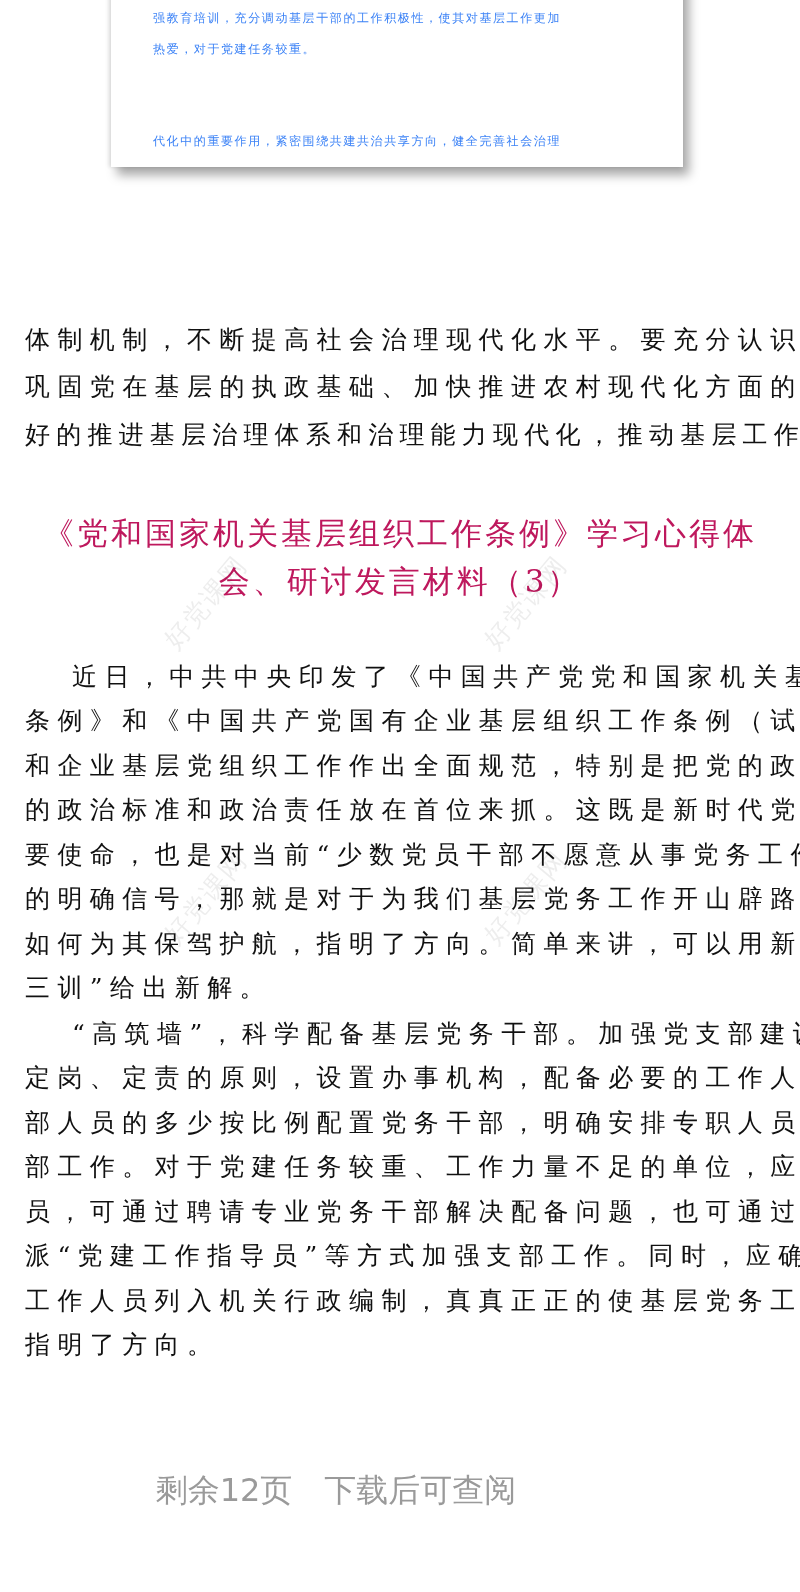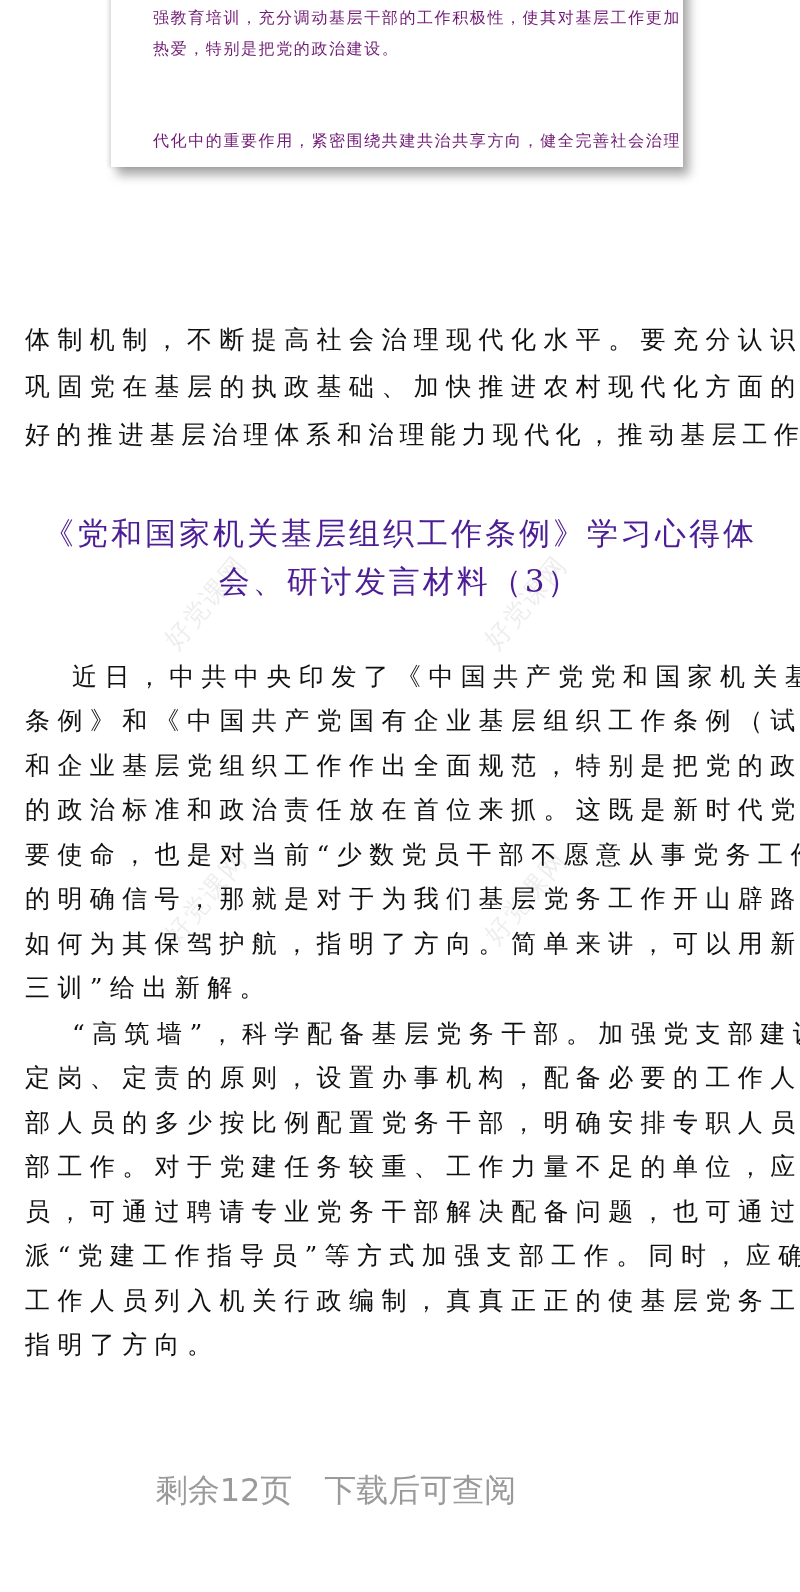--- a/index.html
+++ b/index.html
@@ -21,25 +21,25 @@
     top: -20px;
     width: 572px;
     height: 187px;
     background: #ffffff;
     box-shadow: 6px 8px 10px rgba(0,0,0,0.35), -2px 0 4px rgba(0,0,0,0.12);
   }
   .card-line {
     position: absolute;
     left: 42px;
     width: 490px;
-    font-size: 16px;
+    font-size: 12px;
     line-height: 18px;
     white-space: nowrap;
     letter-spacing: 1.6px;
-    color: #701a75;
+    color: #3b82f6;
     font-family: Liberation Serif, serif;
   }
   .body-line {
     position: absolute;
     left: 25px;
     width: 740px;
     font-size: 25px;
     line-height: 30px;
     white-space: nowrap;
     letter-spacing: 7.4px;
@@ -48,21 +48,21 @@
   .body-line.indent { left: 72px; }
   .title-line {
     position: absolute;
     left: 0;
     width: 800px;
     text-align: center;
     font-size: 31px;
     line-height: 40px;
     white-space: nowrap;
     letter-spacing: 3px;
-    color: #4c1d95;
+    color: #be185d;
   }
   .watermark {
     position: absolute;
     font-family: "DejaVu Sans", "Liberation Sans", sans-serif;
     font-size: 26px;
     color: rgba(0,0,0,0.07);
     transform: rotate(-50deg);
     white-space: nowrap;
     letter-spacing: 2px;
     pointer-events: none;
@@ -78,21 +78,21 @@
     line-height: 40px;
     color: #9a9a9a;
     white-space: pre;
   }
 </style>
 </head>
 <body>
 
 <div class="card">
   <div class="card-line" style="top:29px;">强教育培训，充分调动基层干部的工作积极性，使其对基层工作更加</div>
-  <div class="card-line" style="top:60px;">热爱，特别是把党的政治建设。</div>
+  <div class="card-line" style="top:60px;">热爱，对于党建任务较重。</div>
   <div class="card-line" style="top:123px;margin-top:29px;">代化中的重要作用，紧密围绕共建共治共享方向，健全完善社会治理</div>
 </div>
 
 <div>
   <div class="body-line" style="top:325px;">体制机制，不断提高社会治理现代化水平。要充分认识《条例》对于</div>
   <div class="body-line" style="top:372px;">巩固党在基层的执政基础、加快推进农村现代化方面的重大意义，更</div>
   <div class="body-line" style="top:420px; letter-spacing:6.2px;">好的推进基层治理体系和治理能力现代化，推动基层工作迈上新台阶。</div>
 </div>
 
 <div>

